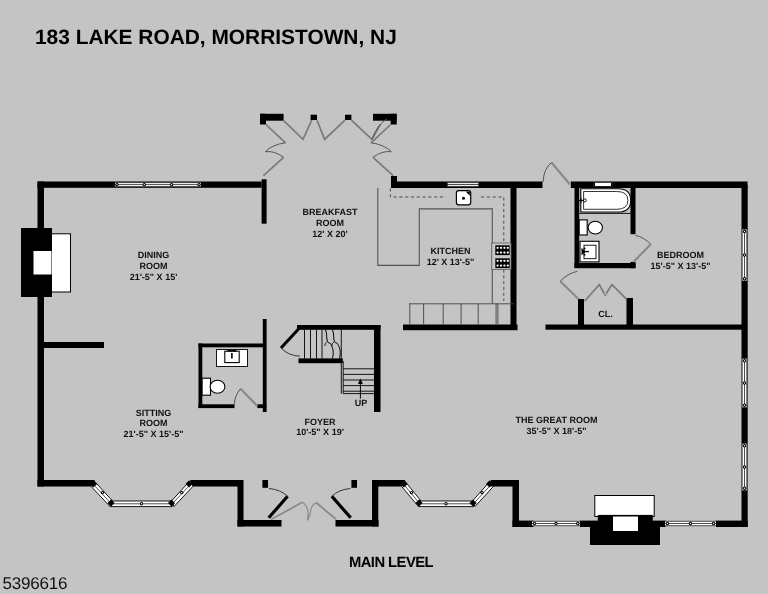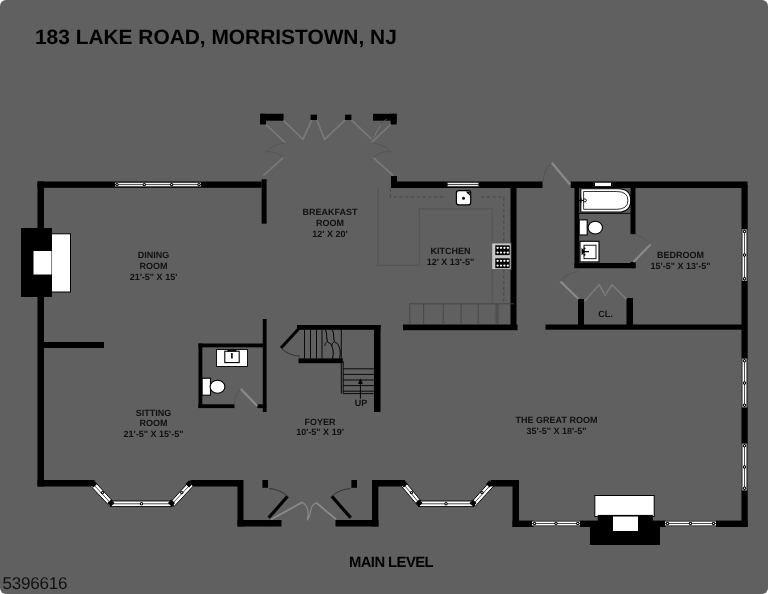--- a/index.html
+++ b/index.html
@@ -1,16 +1,16 @@
 <!DOCTYPE html>
 <html><head>
 <meta charset="utf-8">
 <style>
   html,body{margin:0;padding:0;background:#ffffff;}
-  .page{position:relative;width:768px;height:594px;background:#0f766e;overflow:hidden;filter:grayscale(1);border-radius:6px;}
+  .page{position:relative;width:768px;height:594px;background:#7dd3fc;overflow:hidden;filter:grayscale(1);}
   svg{position:absolute;top:0;left:0;opacity:0.999;}
   text{font-family:"Liberation Sans",sans-serif;text-rendering:geometricPrecision;}
   .room{font-weight:bold;font-size:9px;fill:#111;text-anchor:middle;}
 </style>
 </head>
 <body>
 <div class="page">
 <svg width="768" height="594" viewBox="0 0 768 594">
 
 <rect x="37.5" y="181.5" width="224.1" height="6.3" fill="#000"></rect>

